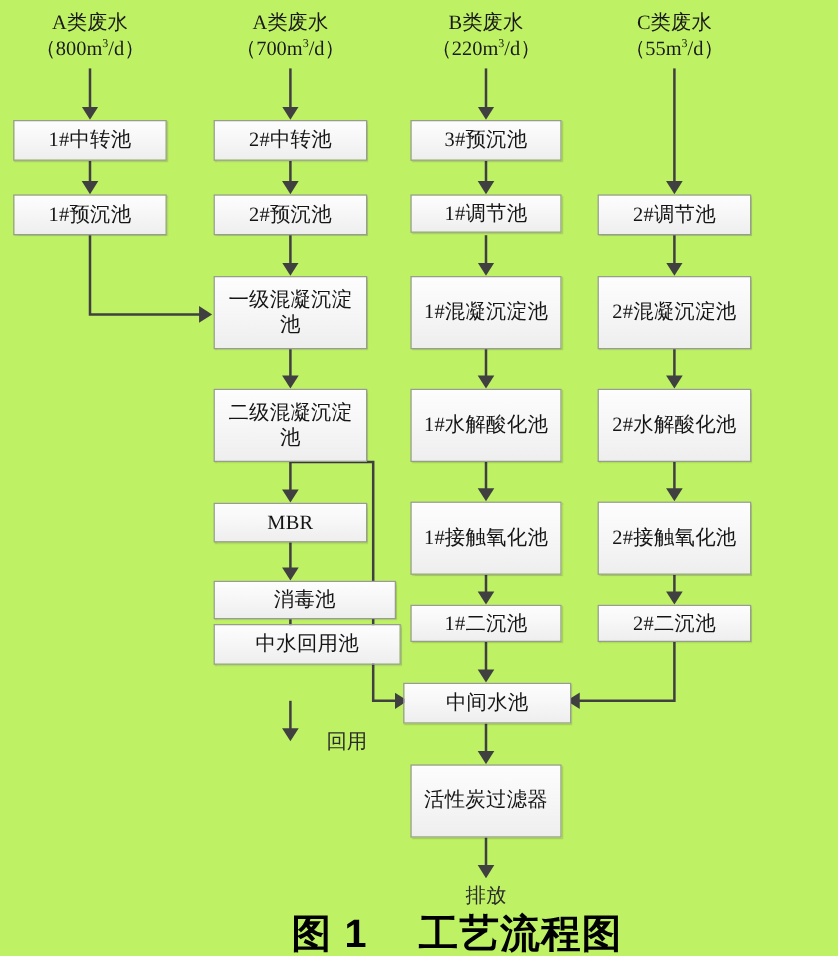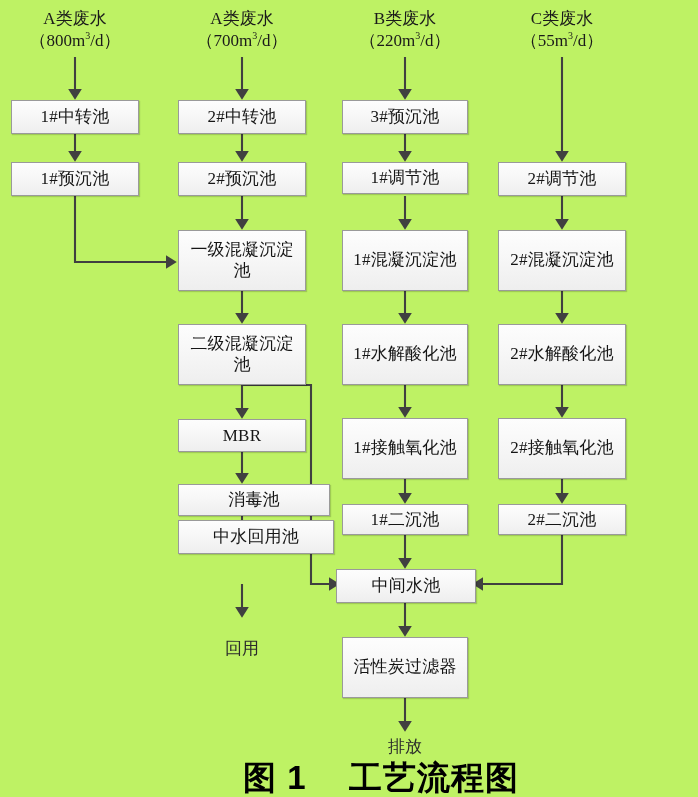--- a/index.html
+++ b/index.html
@@ -148,21 +148,21 @@
   <div class="box" style="left:11px;top:100px;width:128px;height:34px;">1#中转池</div>
   <div class="box" style="left:11px;top:162px;width:128px;height:34px;">1#预沉池</div>
 
   <div class="box" style="left:178px;top:100px;width:128px;height:34px;">2#中转池</div>
   <div class="box" style="left:178px;top:162px;width:128px;height:34px;">2#预沉池</div>
   <div class="box two-line" style="left:178px;top:230px;width:128px;height:61px;">一级混凝沉淀池</div>
   <div class="box two-line" style="left:178px;top:324px;width:128px;height:61px;">二级混凝沉淀池</div>
   <div class="box" style="left:178px;top:419px;width:128px;height:33px;">MBR</div>
   <div class="box" style="left:178px;top:484px;width:152px;height:32px;">消毒池</div>
   <div class="box" style="left:178px;top:520px;width:156px;height:34px;">中水回用池</div>
-  <div class="terminal" style="left:178px;top:637px;width:128px;text-align:center;">回用</div>
+  <div class="terminal" style="left:178px;top:606px;width:128px;text-align:right;">回用</div>
 
   <div class="box" style="left:342px;top:100px;width:126px;height:34px;">3#预沉池</div>
   <div class="box" style="left:342px;top:162px;width:126px;height:32px;">1#调节池</div>
   <div class="box two-line" style="left:342px;top:230px;width:126px;height:61px;">1#混凝沉淀池</div>
   <div class="box two-line" style="left:342px;top:324px;width:126px;height:61px;">1#水解酸化池</div>
   <div class="box two-line" style="left:342px;top:418px;width:126px;height:61px;">1#接触氧化池</div>
   <div class="box" style="left:342px;top:504px;width:126px;height:31px;">1#二沉池</div>
   <div class="box" style="left:336px;top:569px;width:140px;height:34px;">中间水池</div>
   <div class="box two-line" style="left:342px;top:637px;width:126px;height:61px;">活性炭过滤器</div>
   <div class="terminal" style="left:342px;top:735px;width:126px;text-align:center;">排放</div>

